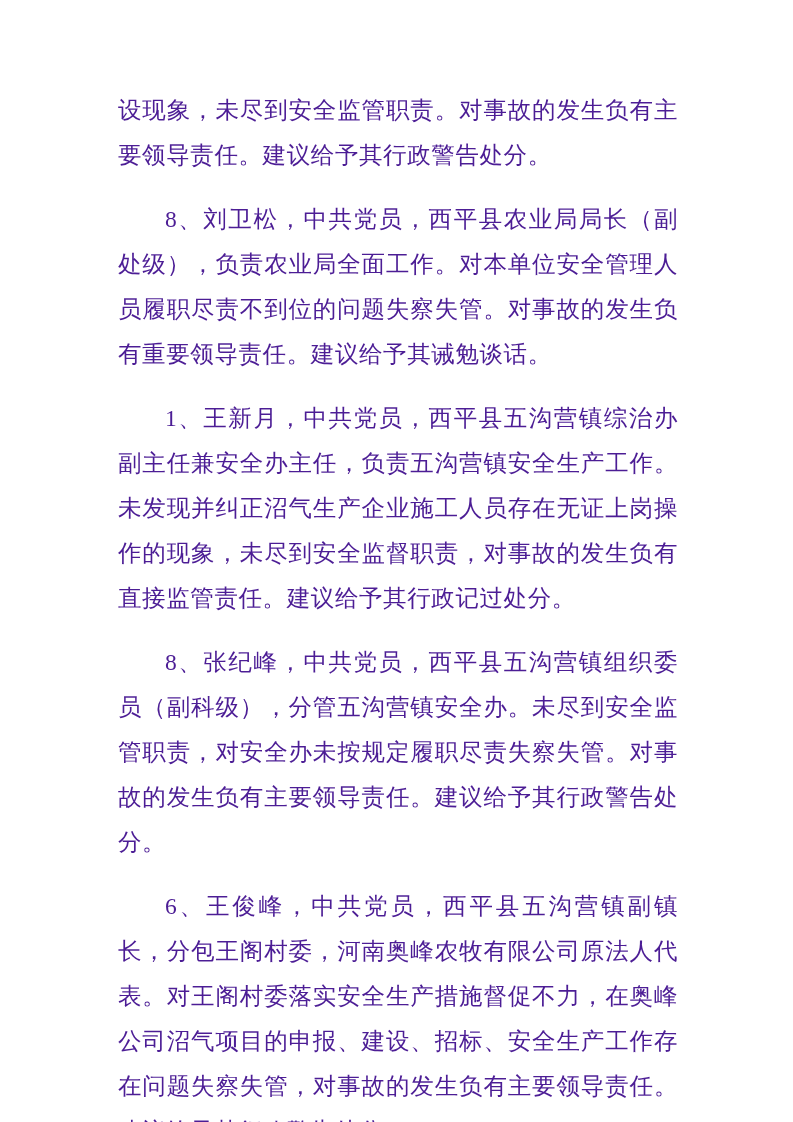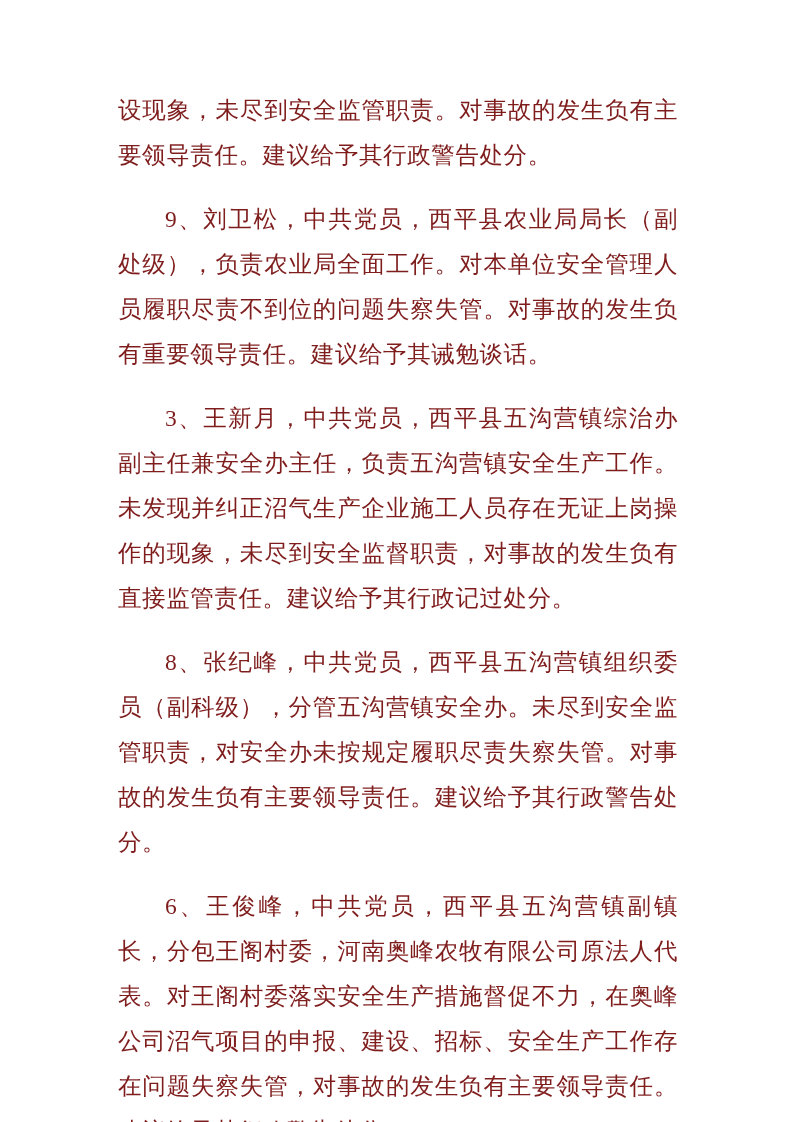--- a/index.html
+++ b/index.html
@@ -19,38 +19,38 @@
     position: absolute;
     left: 118px;
     top: 88px;
     width: 560px;
   }
   p.para {
     margin: 0 0 0 0;
     font-family: "Liberation Serif", "DejaVu Serif", serif;
     font-size: 23.5px;
     line-height: 45px;
-    color: #7f1d1d;
+    color: #4c1d95;
     text-align: justify;
     text-justify: inter-ideograph;
     letter-spacing: 0.6px;
     word-break: break-all;
   }
   p.indent {
     text-indent: 2em;
   }
   p.gap {
     margin-top: 19px;
   }
 </style>
 </head>
 <body>
 
 <div class="page">
   <div class="content">
     <p class="para">设现象，未尽到安全监管职责。对事故的发生负有主要领导责任。建议给予其行政警告处分。</p>
-    <p class="para indent gap">9、刘卫松，中共党员，西平县农业局局长（副处级），负责农业局全面工作。对本单位安全管理人员履职尽责不到位的问题失察失管。对事故的发生负有重要领导责任。建议给予其诫勉谈话。</p>
-    <p class="para indent gap">3、王新月，中共党员，西平县五沟营镇综治办副主任兼安全办主任，负责五沟营镇安全生产工作。未发现并纠正沼气生产企业施工人员存在无证上岗操作的现象，未尽到安全监督职责，对事故的发生负有直接监管责任。建议给予其行政记过处分。</p>
+    <p class="para indent gap">8、刘卫松，中共党员，西平县农业局局长（副处级），负责农业局全面工作。对本单位安全管理人员履职尽责不到位的问题失察失管。对事故的发生负有重要领导责任。建议给予其诫勉谈话。</p>
+    <p class="para indent gap">1、王新月，中共党员，西平县五沟营镇综治办副主任兼安全办主任，负责五沟营镇安全生产工作。未发现并纠正沼气生产企业施工人员存在无证上岗操作的现象，未尽到安全监督职责，对事故的发生负有直接监管责任。建议给予其行政记过处分。</p>
     <p class="para indent gap">8、张纪峰，中共党员，西平县五沟营镇组织委员（副科级），分管五沟营镇安全办。未尽到安全监管职责，对安全办未按规定履职尽责失察失管。对事故的发生负有主要领导责任。建议给予其行政警告处分。</p>
     <p class="para indent gap">6、王俊峰，中共党员，西平县五沟营镇副镇长，分包王阁村委，河南奥峰农牧有限公司原法人代表。对王阁村委落实安全生产措施督促不力，在奥峰公司沼气项目的申报、建设、招标、安全生产工作存在问题失察失管，对事故的发生负有主要领导责任。建议给予其行政警告处分。</p>
 
   </div>
 </div>
 
 </body></html>

